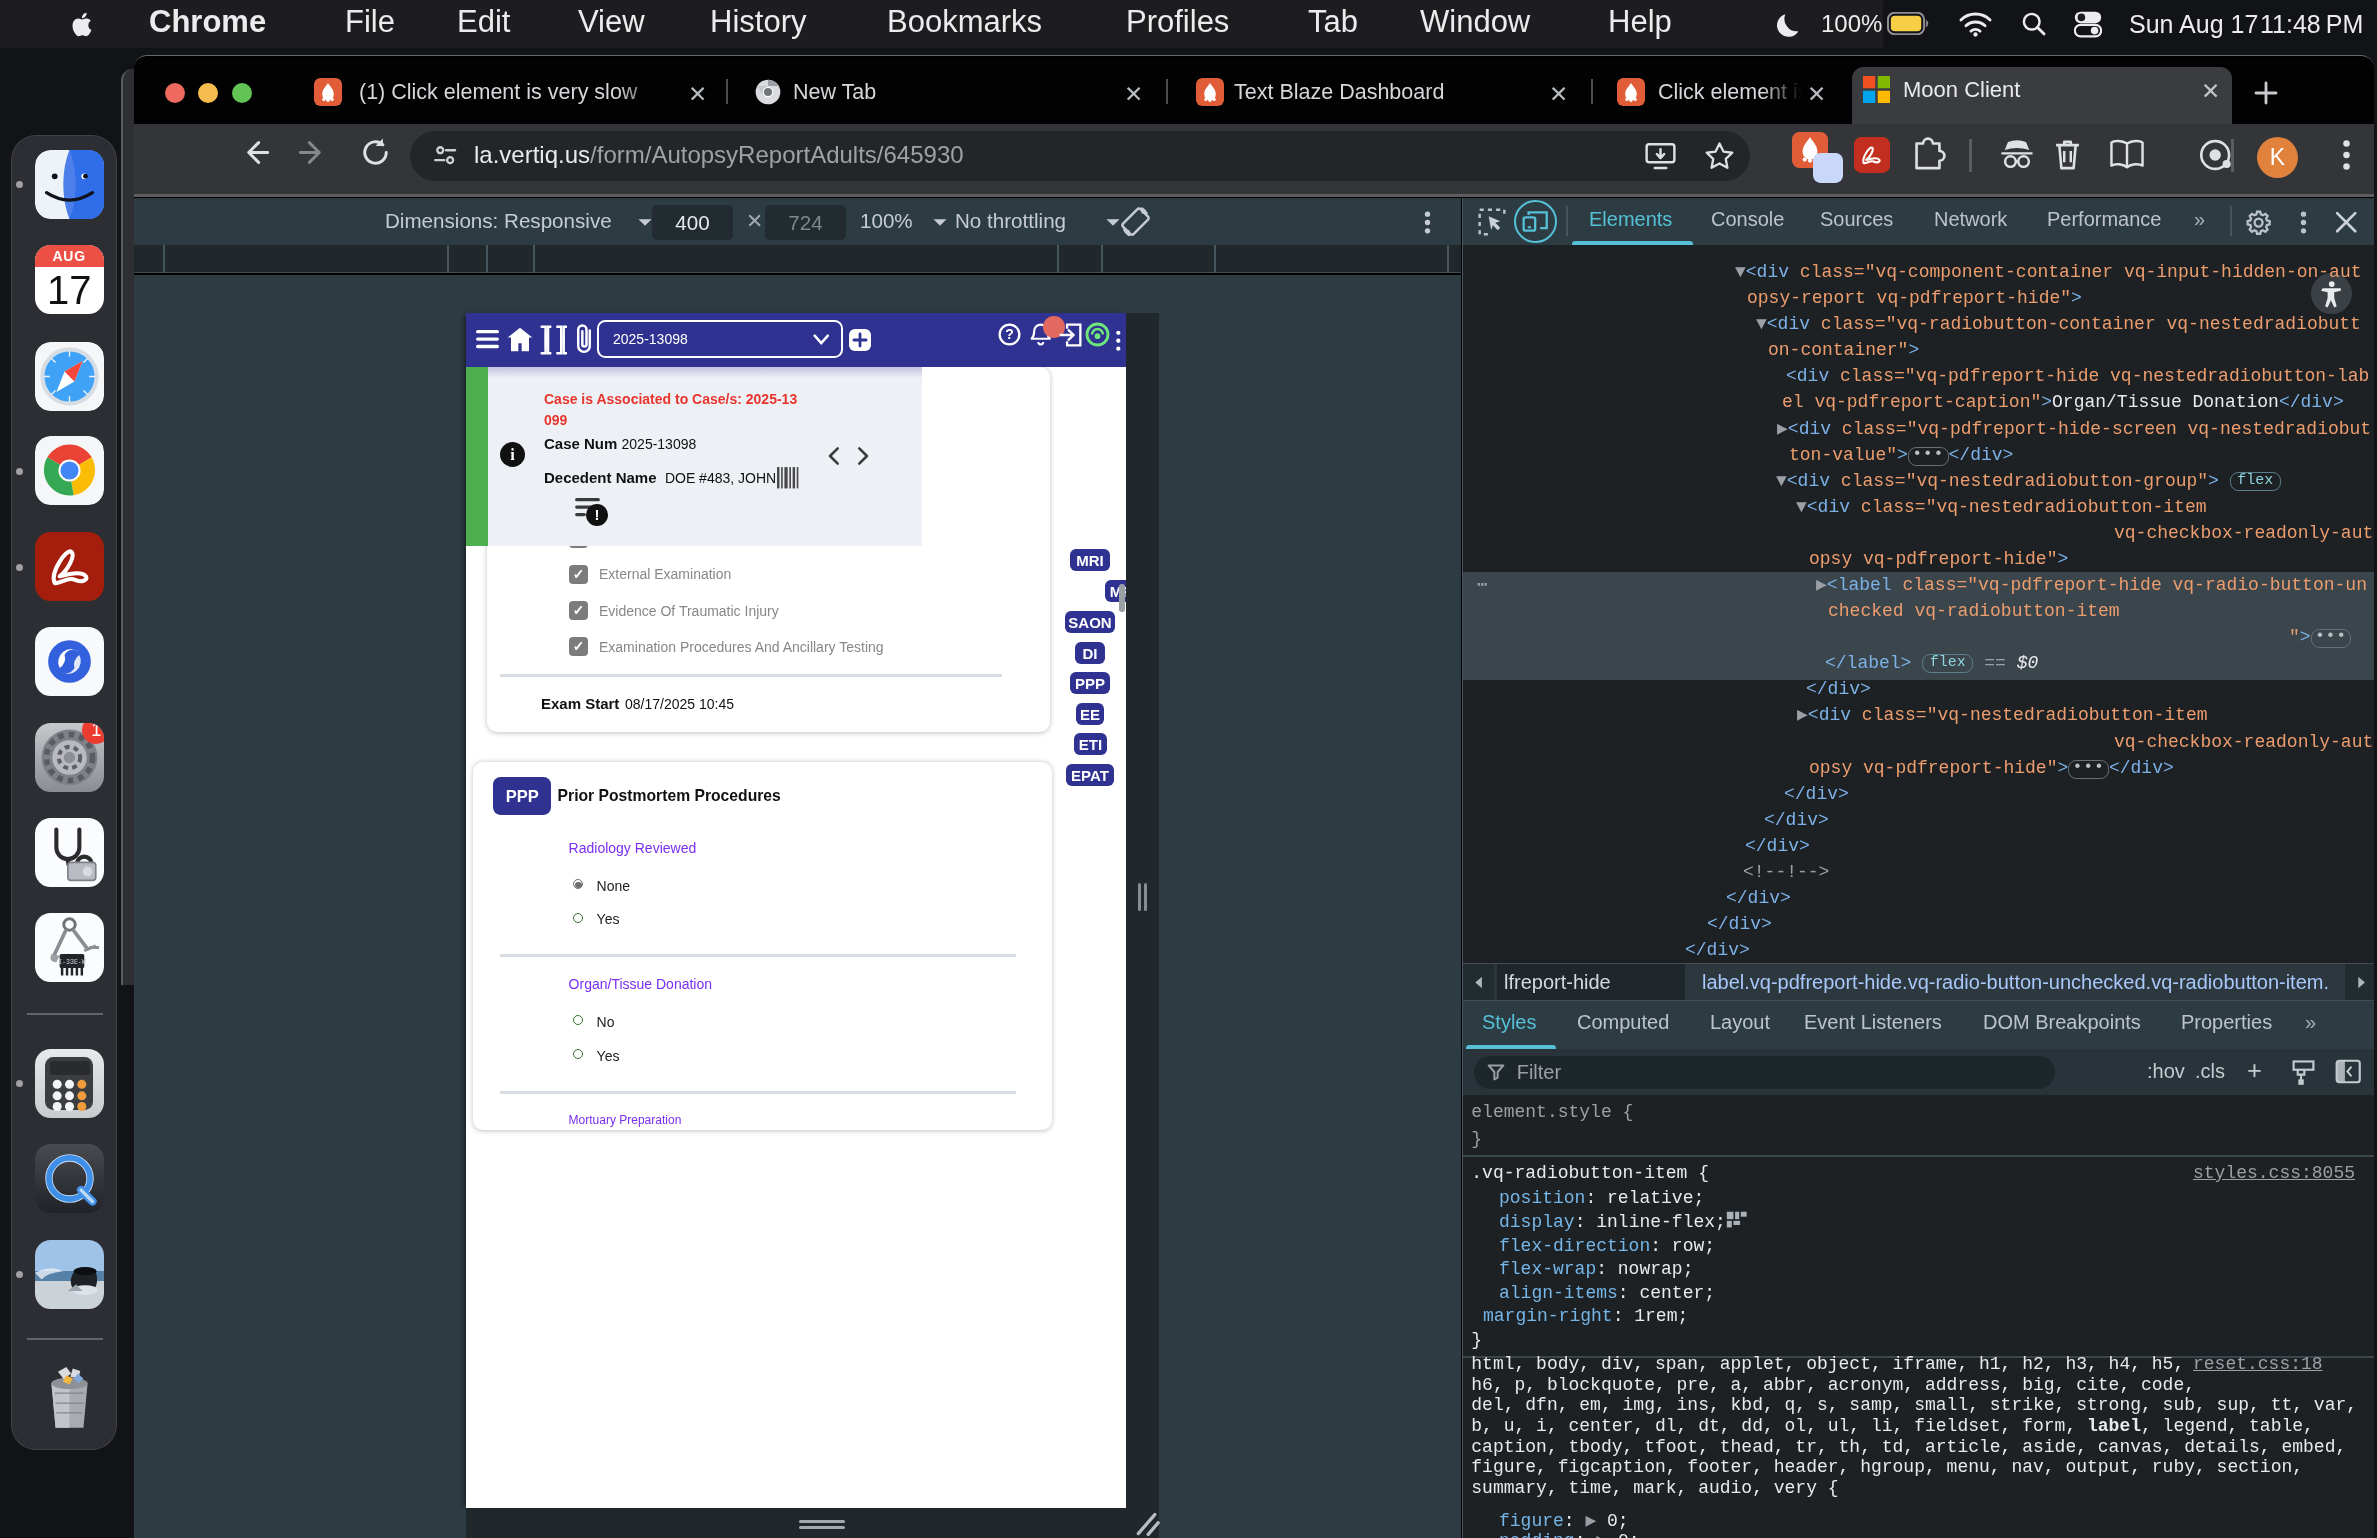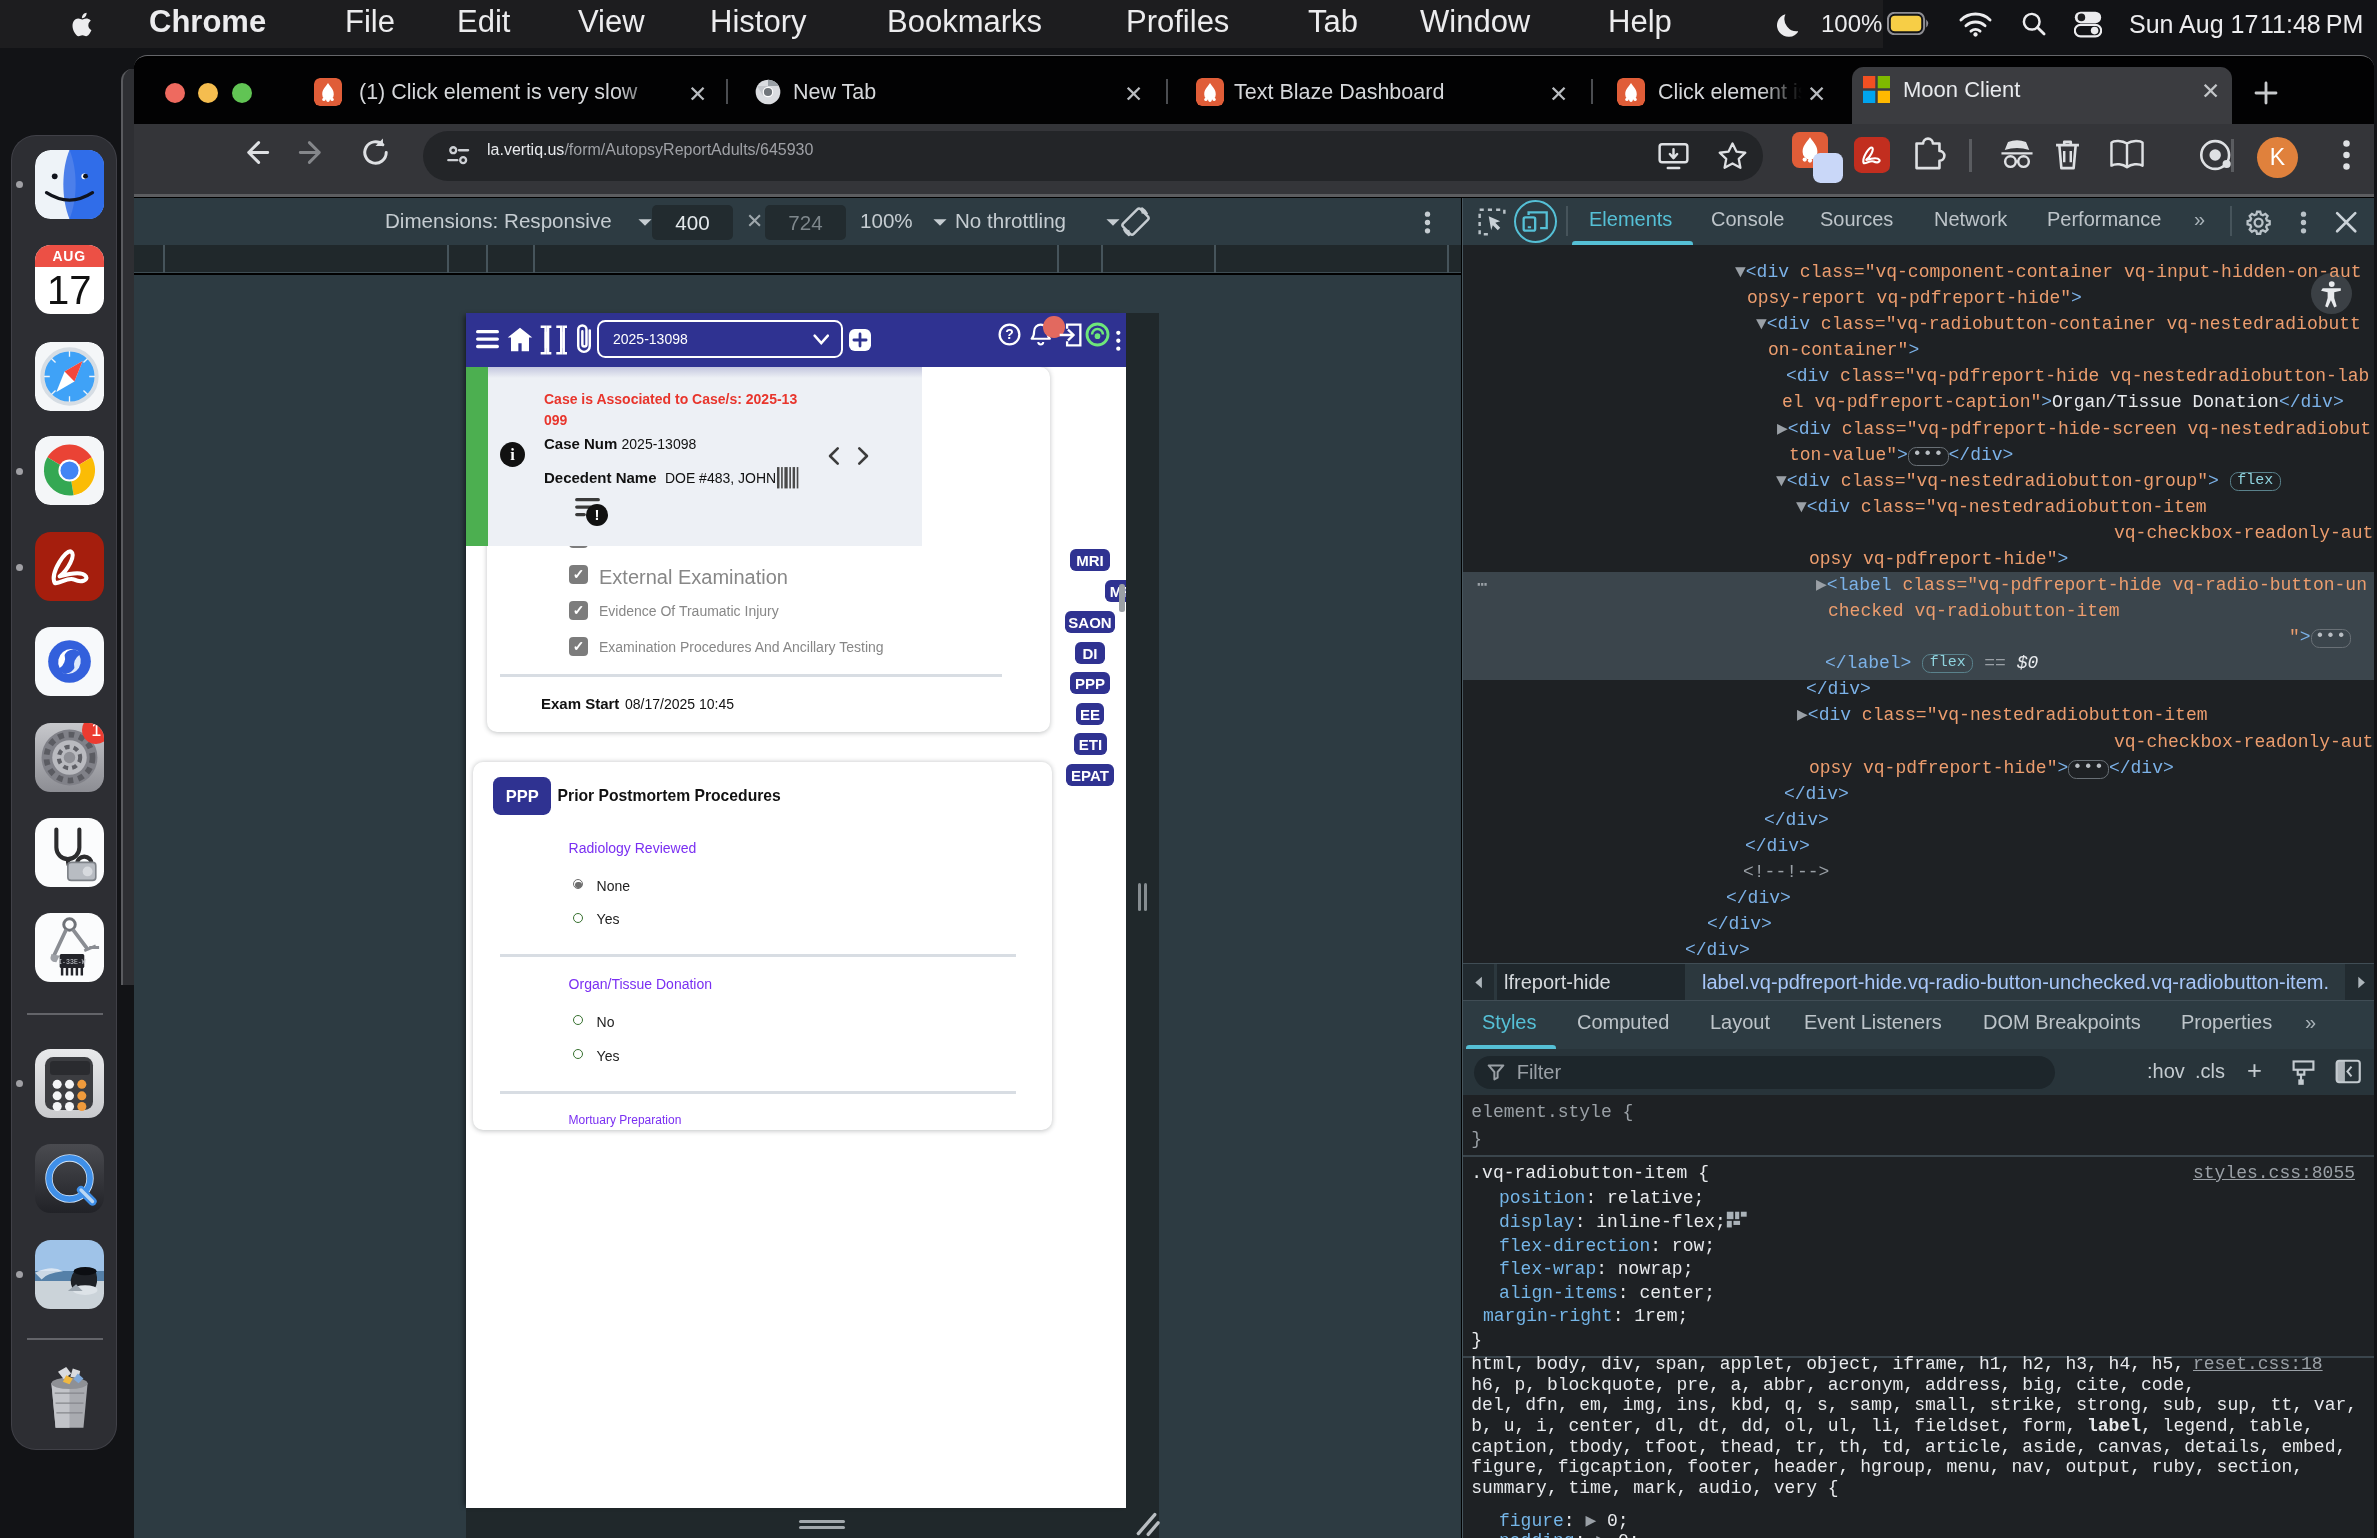--- a/index.html
+++ b/index.html
@@ -21,21 +21,21 @@
   #tabstrip { left:0; top:1.7px; width:2240px; height:66px; background:#020203; }
   .tl { position:absolute; top:25.6px; width:20px; height:20px; border-radius:50%; }
   .tab-title { position:absolute; top:22px; font-size:21.5px; color:#d5d7da; white-space:nowrap; overflow:hidden; }
   .tab-x { position:absolute; top:23px; font-size:23px; color:#b9bcc0; }
   .tab-div { position:absolute; top:21.5px; width:1.7px; height:25px; background:#4b4d51; }
   .favicon { position:absolute; top:20px; width:28px; height:28px; border-radius:5.8px; }
   #activetab { position:absolute; left:1718px; top:10.7px; width:380px; height:57px; background:#3b3c40; border-radius:11.6px 11.6px 0 0; }
   
   #toolbar { left:0; top:68px; width:2240px; height:70px; background:#343539; }
   .tbi { position:absolute; top:11.6px; }
-  #urlpill { position:absolute; left:289px; top:6.6px; width:1340px; height:50px; border-radius:25px; background:#232528; color:#e8eaed; font-size:16px; }
+  #urlpill { position:absolute; left:276px; top:6.6px; width:1340px; height:50px; border-radius:25px; background:#232528; color:#e8eaed; font-size:24px; }
   
   .slate { background:#2d3b42; }
   .dark  { background:#1e2124; }
   #emubar { left:0; top:142px; width:1327px; height:47px; background:#2d3b42; color:#c5ccd1; font-size:20.6px; }
   #ruler  { left:0; top:189px; width:1327px; height:28px; background:#20282b; border-bottom:1.7px solid #3e4d54; }
   #viewport { left:0; top:219px; width:1327px; height:1265px; background:#2d3b42; }
   #devtools { left:1328px; top:142px; width:912px; height:1341px; background:#1e2124; border-left:1.7px solid #47565e; }
   .rtick { position:absolute; top:0; width:1.7px; height:28px; background:#46545b; }
   
   #page { position:absolute; left:332px; top:38px; width:660px; height:1195px; background:#ffffff; overflow:hidden; box-shadow:-3.3px 0 5px -1.7px rgba(0,0,0,0.55); }
@@ -428,21 +428,21 @@
         <g stroke="#b9bec2" stroke-width="4" stroke-linecap="round">
           <path d="M4 26 L24 3"></path>
           <path d="M16 27 L28 13"></path>
         </g>
       </svg>
     <div id="page">
 
       <div class="card" style="left:20.6px; top:54px; width:563px; height:365px;"></div>
       <div class="cbx" style="left:103px; top:216px;">✓</div>
       <div class="cbx" style="left:103px; top:252px;">✓</div>
-      <div class="abs" style="left:133px; top:253px; font-size:20px; color:#878787;">External Examination</div>
+      <div class="abs" style="left:133px; top:253px; font-size:14px; color:#878787;">External Examination</div>
       <div class="cbx" style="left:103px; top:288px;">✓</div>
       <div class="abs" style="left:133px; top:290px; font-size:14px; color:#878787;">Evidence Of Traumatic Injury</div>
       <div class="cbx" style="left:103px; top:324px;">✓</div>
       <div class="abs" style="left:133px; top:326px; font-size:14px; color:#878787;">Examination Procedures And Ancillary Testing</div>
       <div class="divider" style="left:34px; top:361px; width:502px;"></div>
       <div class="abs" style="left:75px; top:382px; font-size:15px; font-weight:bold; color:#111;">Exam Start</div>
       <div class="abs" style="left:159px; top:383px; font-size:14px; color:#111;">08/17/2025 10:45</div>
 
       <div class="abs" style="left:0; top:54px; width:456px; height:179px; background:#edf0f5;">
           <div class="abs" style="left:0;top:0;width:456px;height:10.7px;background:linear-gradient(180deg,#c3c6de,#edf0f5);"></div>

